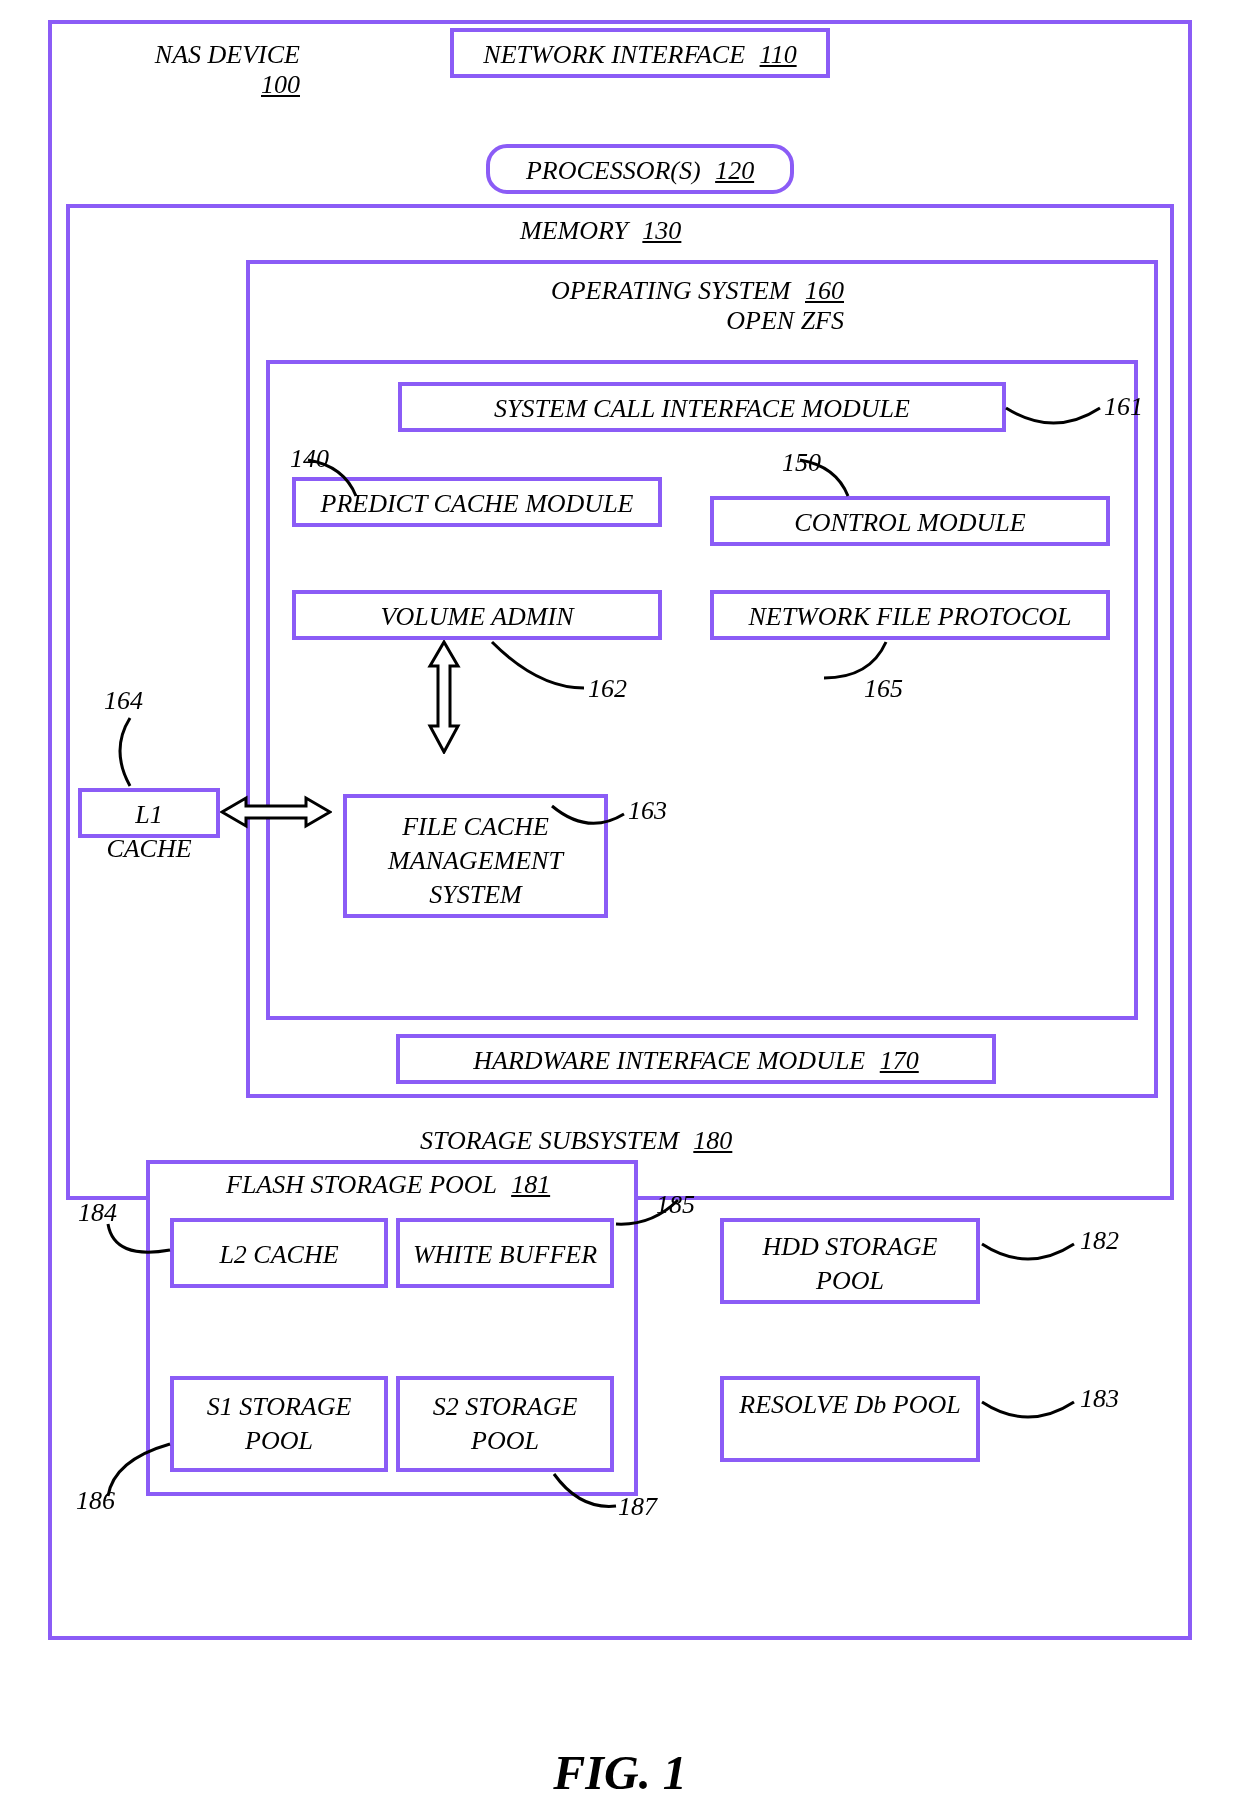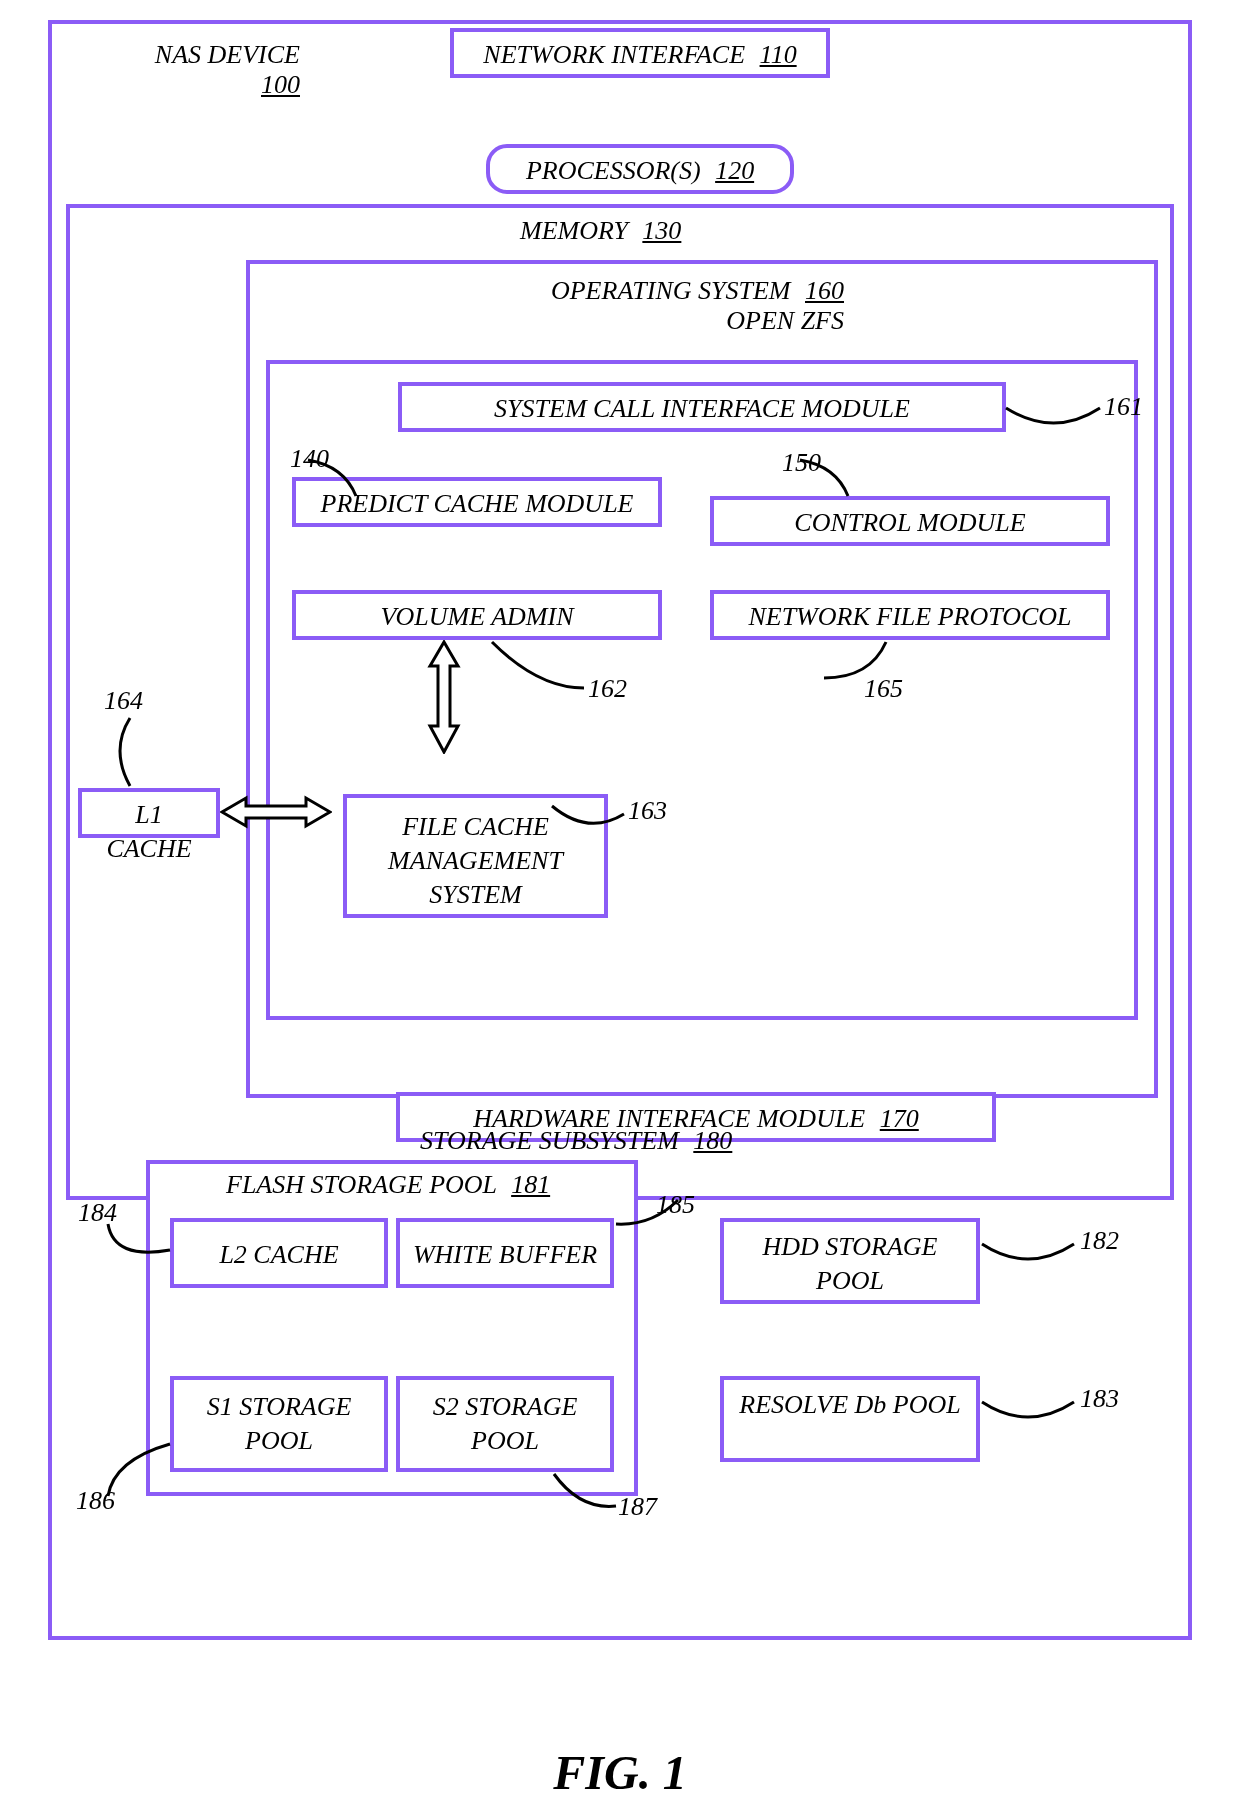--- a/index.html
+++ b/index.html
@@ -163,21 +163,21 @@
   </div>
   <svg class="leader" style="left:80px; top:694px; width:60px; height:76px;">
     <path d="M 30 4 Q 10 36 30 72" stroke="black" stroke-width="3" fill="none"></path>
   </svg>
   <div class="label" style="left:84px; top:666px;">164</div>
 
   <svg class="arrow-h" style="left:200px; top:772px; width:112px; height:40px;">
     <path d="M 2 20 L 26 6 L 26 14 L 86 14 L 86 6 L 110 20 L 86 34 L 86 26 L 26 26 L 26 34 Z" stroke="black" stroke-width="3" fill="white"></path>
   </svg>
 
-  <div class="box" style="left:376px; top:1072px; width:600px; height:50px;">
+  <div class="box" style="left:376px; top:1014px; width:600px; height:50px;">
     <div class="box-title">
       <span>HARDWARE INTERFACE MODULE</span>
       <span class="ref-num">170</span>
     </div>
   </div>
 
   <div class="label" style="left:400px; top:1106px;">
     <span>STORAGE SUBSYSTEM</span>
     <span class="ref-num">180</span>
   </div>

